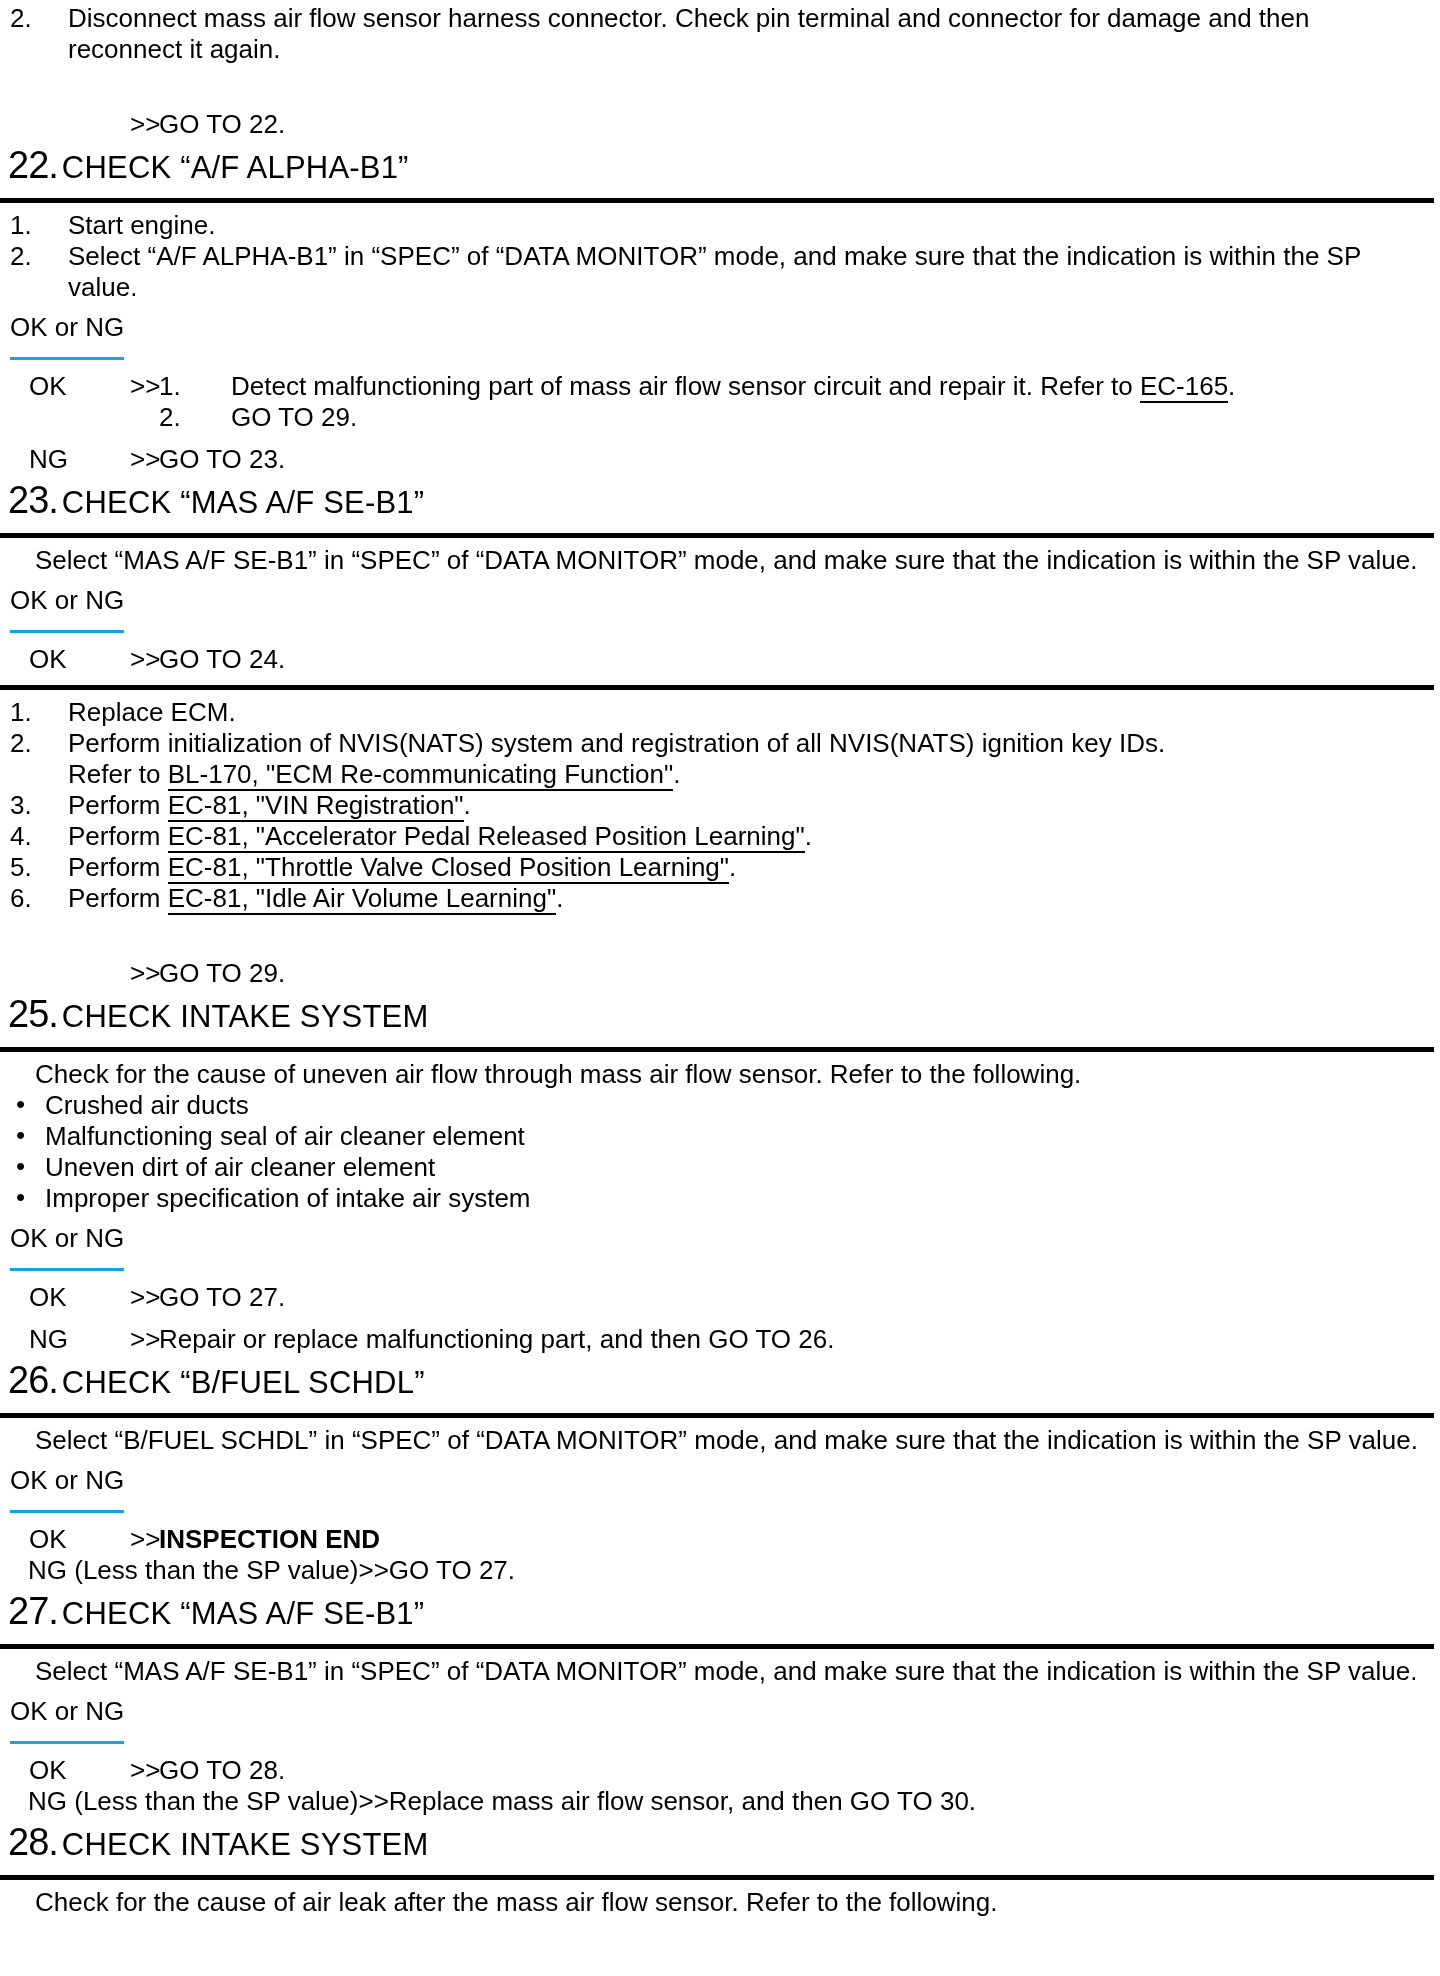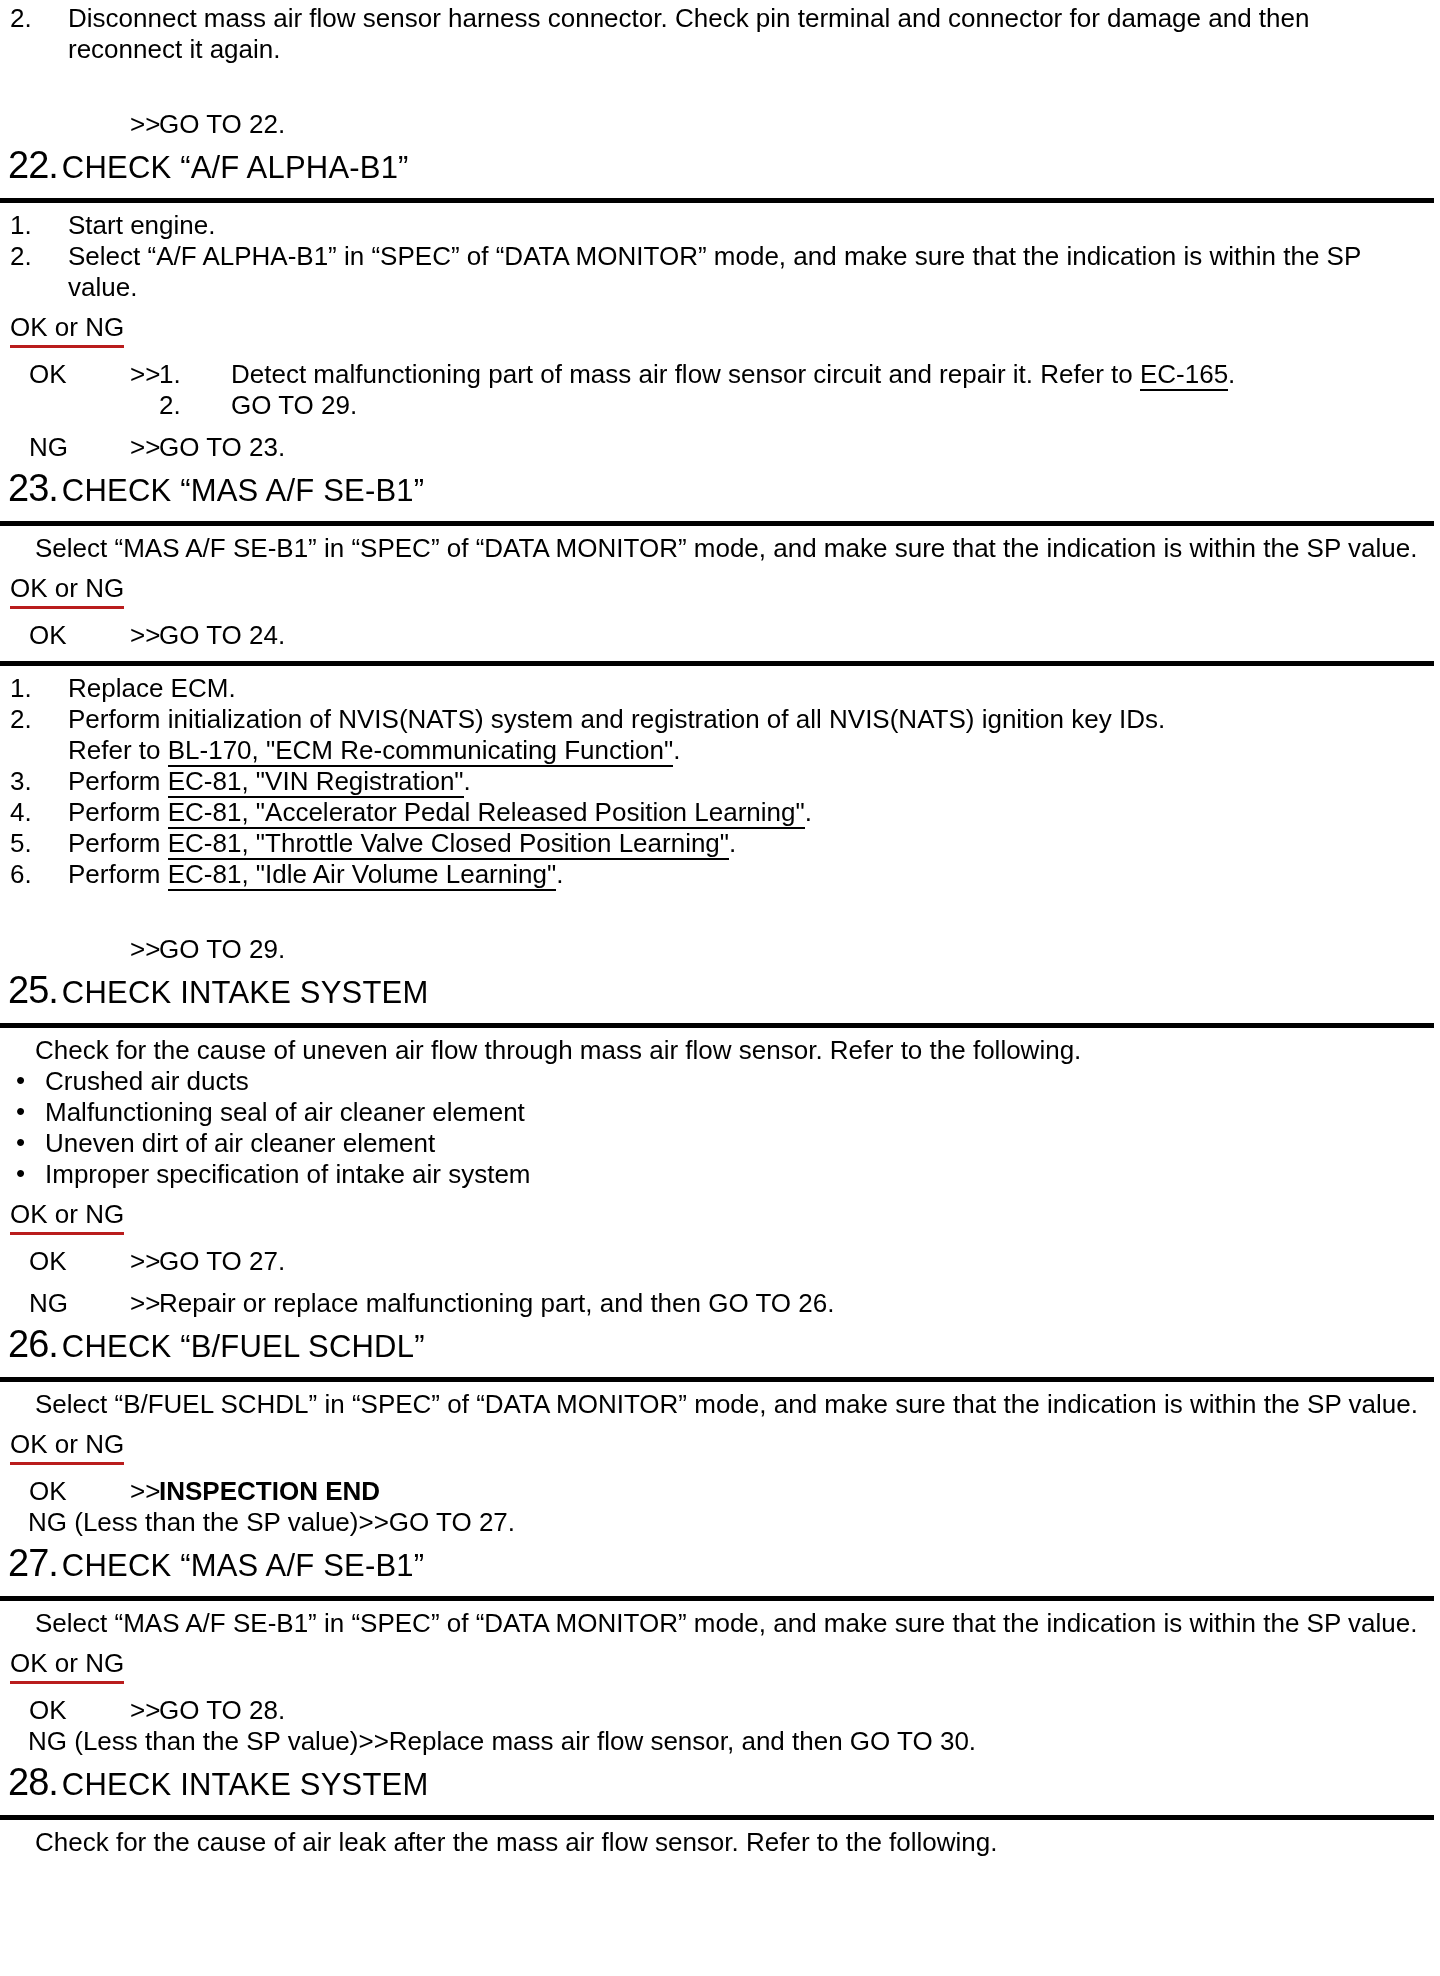--- a/index.html
+++ b/index.html
@@ -17,21 +17,21 @@
   .numbered-list{margin:0;}
   .list-item{position:relative;padding-left:68px;padding-right:4px;}
   .list-item .num{position:absolute;left:10px;top:0;}
   
   .para{padding-left:10px;padding-right:4px;margin-left:25px;}
   
   .bullet-item{position:relative;padding-left:45px;}
   .bullet-item .bmark{position:absolute;left:16px;top:-1px;}
   
   .okng-row{margin:9px 0 7px 10px;}
-  .okng{display:inline-block;border-bottom:3px solid #b91c1c;padding-bottom:2px;}
+  .okng{display:inline-block;border-bottom:3px solid #0ea5e9;padding-bottom:14px;}
   
   .result-row{display:flex;align-items:flex-start;padding-left:29px;padding-right:4px;margin-top:11px;}
   .r-label{flex:none;width:101px;}
   .r-arrow{flex:none;width:29px;}
   .r-body{flex:1;}
   .sub-item{position:relative;padding-left:72px;}
   .sub-item .num{position:absolute;left:0;top:0;}
   .result-standalone{padding-left:130px;margin-top:44px;display:flex;}
   .result-inline{padding-left:28px;padding-right:4px;}
   

